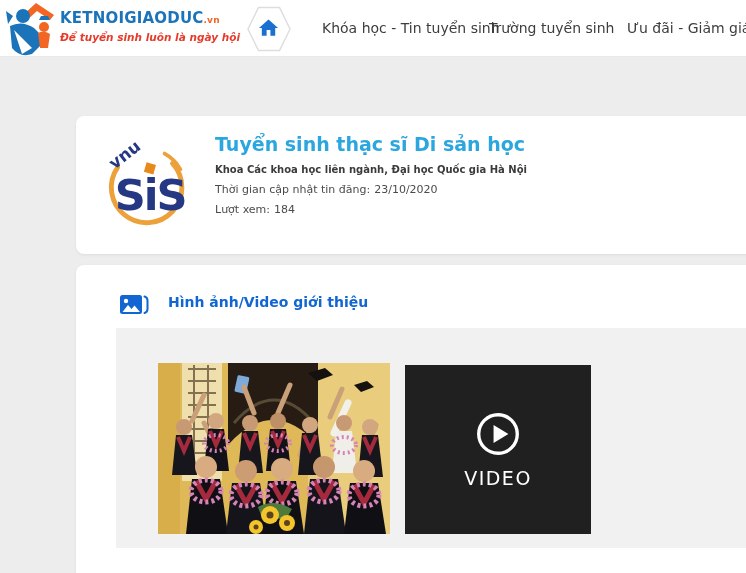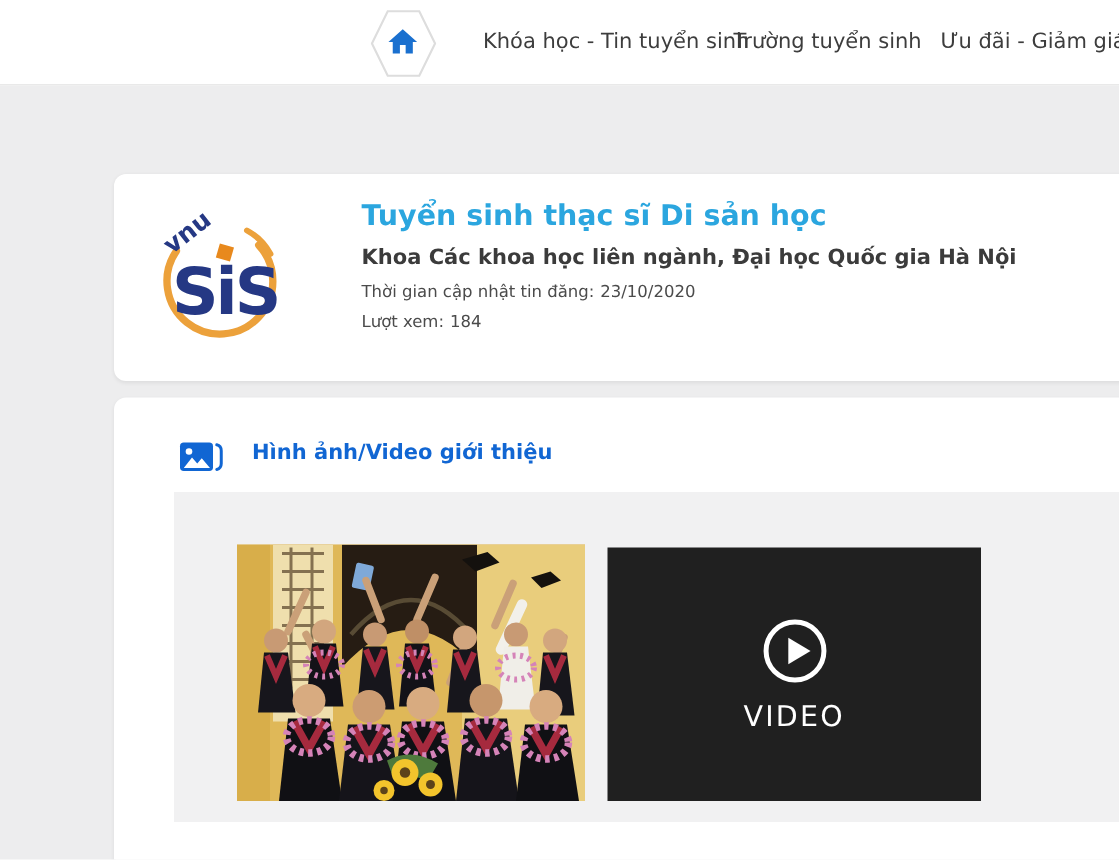--- a/index.html
+++ b/index.html
@@ -36,57 +36,76 @@
   
   .card {
     position:absolute; left:76px; width:690px; background:#fff;
     border-radius:8px; box-shadow:0 1px 3px rgba(0,0,0,.07);
   }
   .card-article { top:116px; height:138px; }
   .card-media   { top:265px; height:340px; }
 
   
   .sis-logo { position:absolute; left:22px; top:20px; }
-  .article-text { position:absolute; left:139px; top:17px; right:30px;margin-left:26px; }
+  .article-text { position:absolute; left:139px; top:17px; right:30px; }
   .article-title { font-size:19px; font-weight:bold; color:#2ba6df; }
-  .article-org { font-size:14px; font-weight:bold; color:#3b3b3b; margin-top:9px; }
+  .article-org { font-size:10px; font-weight:bold; color:#3b3b3b; margin-top:9px; }
   .article-meta { font-size:11px; color:#4b4b4b; margin-top:8px; }
   .article-meta + .article-meta { margin-top:7px; }
   .article-meta .val { margin-left:4px; }
 
   
   .section-head { position:absolute; left:43px; top:27px; height:26px; }
   .section-icon { position:absolute; left:0; top:1px; }
   .section-title {
     position:absolute; left:49px; top:2px; font-size:14px; font-weight:bold;
     color:#1166d3; white-space:nowrap;
   }
   .gallery {
     position:absolute; left:40px; top:63px; width:680px; height:220px;
     background:#f1f1f2;
   }
   .photo-tile {
     position:absolute; left:42px; top:35px; width:232px; height:171px;
     cursor:pointer; overflow:hidden; background:#dfb858;
   }
   .video-tile {
-    position:absolute; left:289px; top:37px; width:249px; height:169px;
+    position:absolute; left:289px; top:37px; width:186px; height:169px;
     background:#202020; cursor:pointer;
     display:flex; flex-direction:column; align-items:center; justify-content:center;
   }
   .video-label {
     color:#fff; font-size:19px; letter-spacing:1.5px; margin-top:10px;
     font-weight:normal;
   }
 </style>
 </head>
 <body>
 
 <div class="header">
 
+  <div class="logo">
+    <svg class="logo-mark" width="56" height="55" viewBox="0 0 56 55">
+
+      <path d="M20 14 L34 1 L52 13 L48 18 L35 9 L24 19 Z" fill="#f26522"></path>
+
+      <circle cx="21" cy="14" r="7" fill="#1b74b9"></circle>
+      <path d="M4 9 L11 14 L6 22 Z" fill="#1b74b9"></path>
+      <path d="M8 24 Q20 18 32 26 L44 38 L30 52 Q18 56 10 46 Z" fill="#1b74b9"></path>
+      <path d="M12 28 L30 46 L20 52 Z" fill="#fff"></path>
+
+      <circle cx="42" cy="25" r="5" fill="#f26522"></circle>
+      <path d="M37 18 h11 l-2 -4 h-7 Z" fill="#1b74b9"></path>
+      <path d="M36 31 Q42 28 48 32 L46 46 L38 46 Z" fill="#f26522"></path>
+    </svg>
+    <div class="logo-text">
+      <div class="brand-line"><span>KETNOIGIAODUC</span><span class="brand-suffix">.vn</span></div>
+      <div class="tagline">Để tuyển sinh luôn là ngày hội</div>
+    </div>
+  </div>
 
   <svg class="home-hex" viewBox="0 0 46 48">
     <polygon points="12,1.5 34,1.5 45,24 34,46.5 12,46.5 1,24" fill="#ffffff" stroke="#dddddd" stroke-width="1.5"></polygon>
     <g transform="translate(10.5,11)">
       <path d="M10 20 v-6 h4 v6 h5 v-8 h3 L12 3 2 12 h3 v8 z" fill="#1a70cf"></path>
     </g>
   </svg>
 
   <div class="nav-item nav-2">Trường tuyển sinh</div>
   <div class="nav-item nav-1">Khóa học - Tin tuyển sinh</div>

